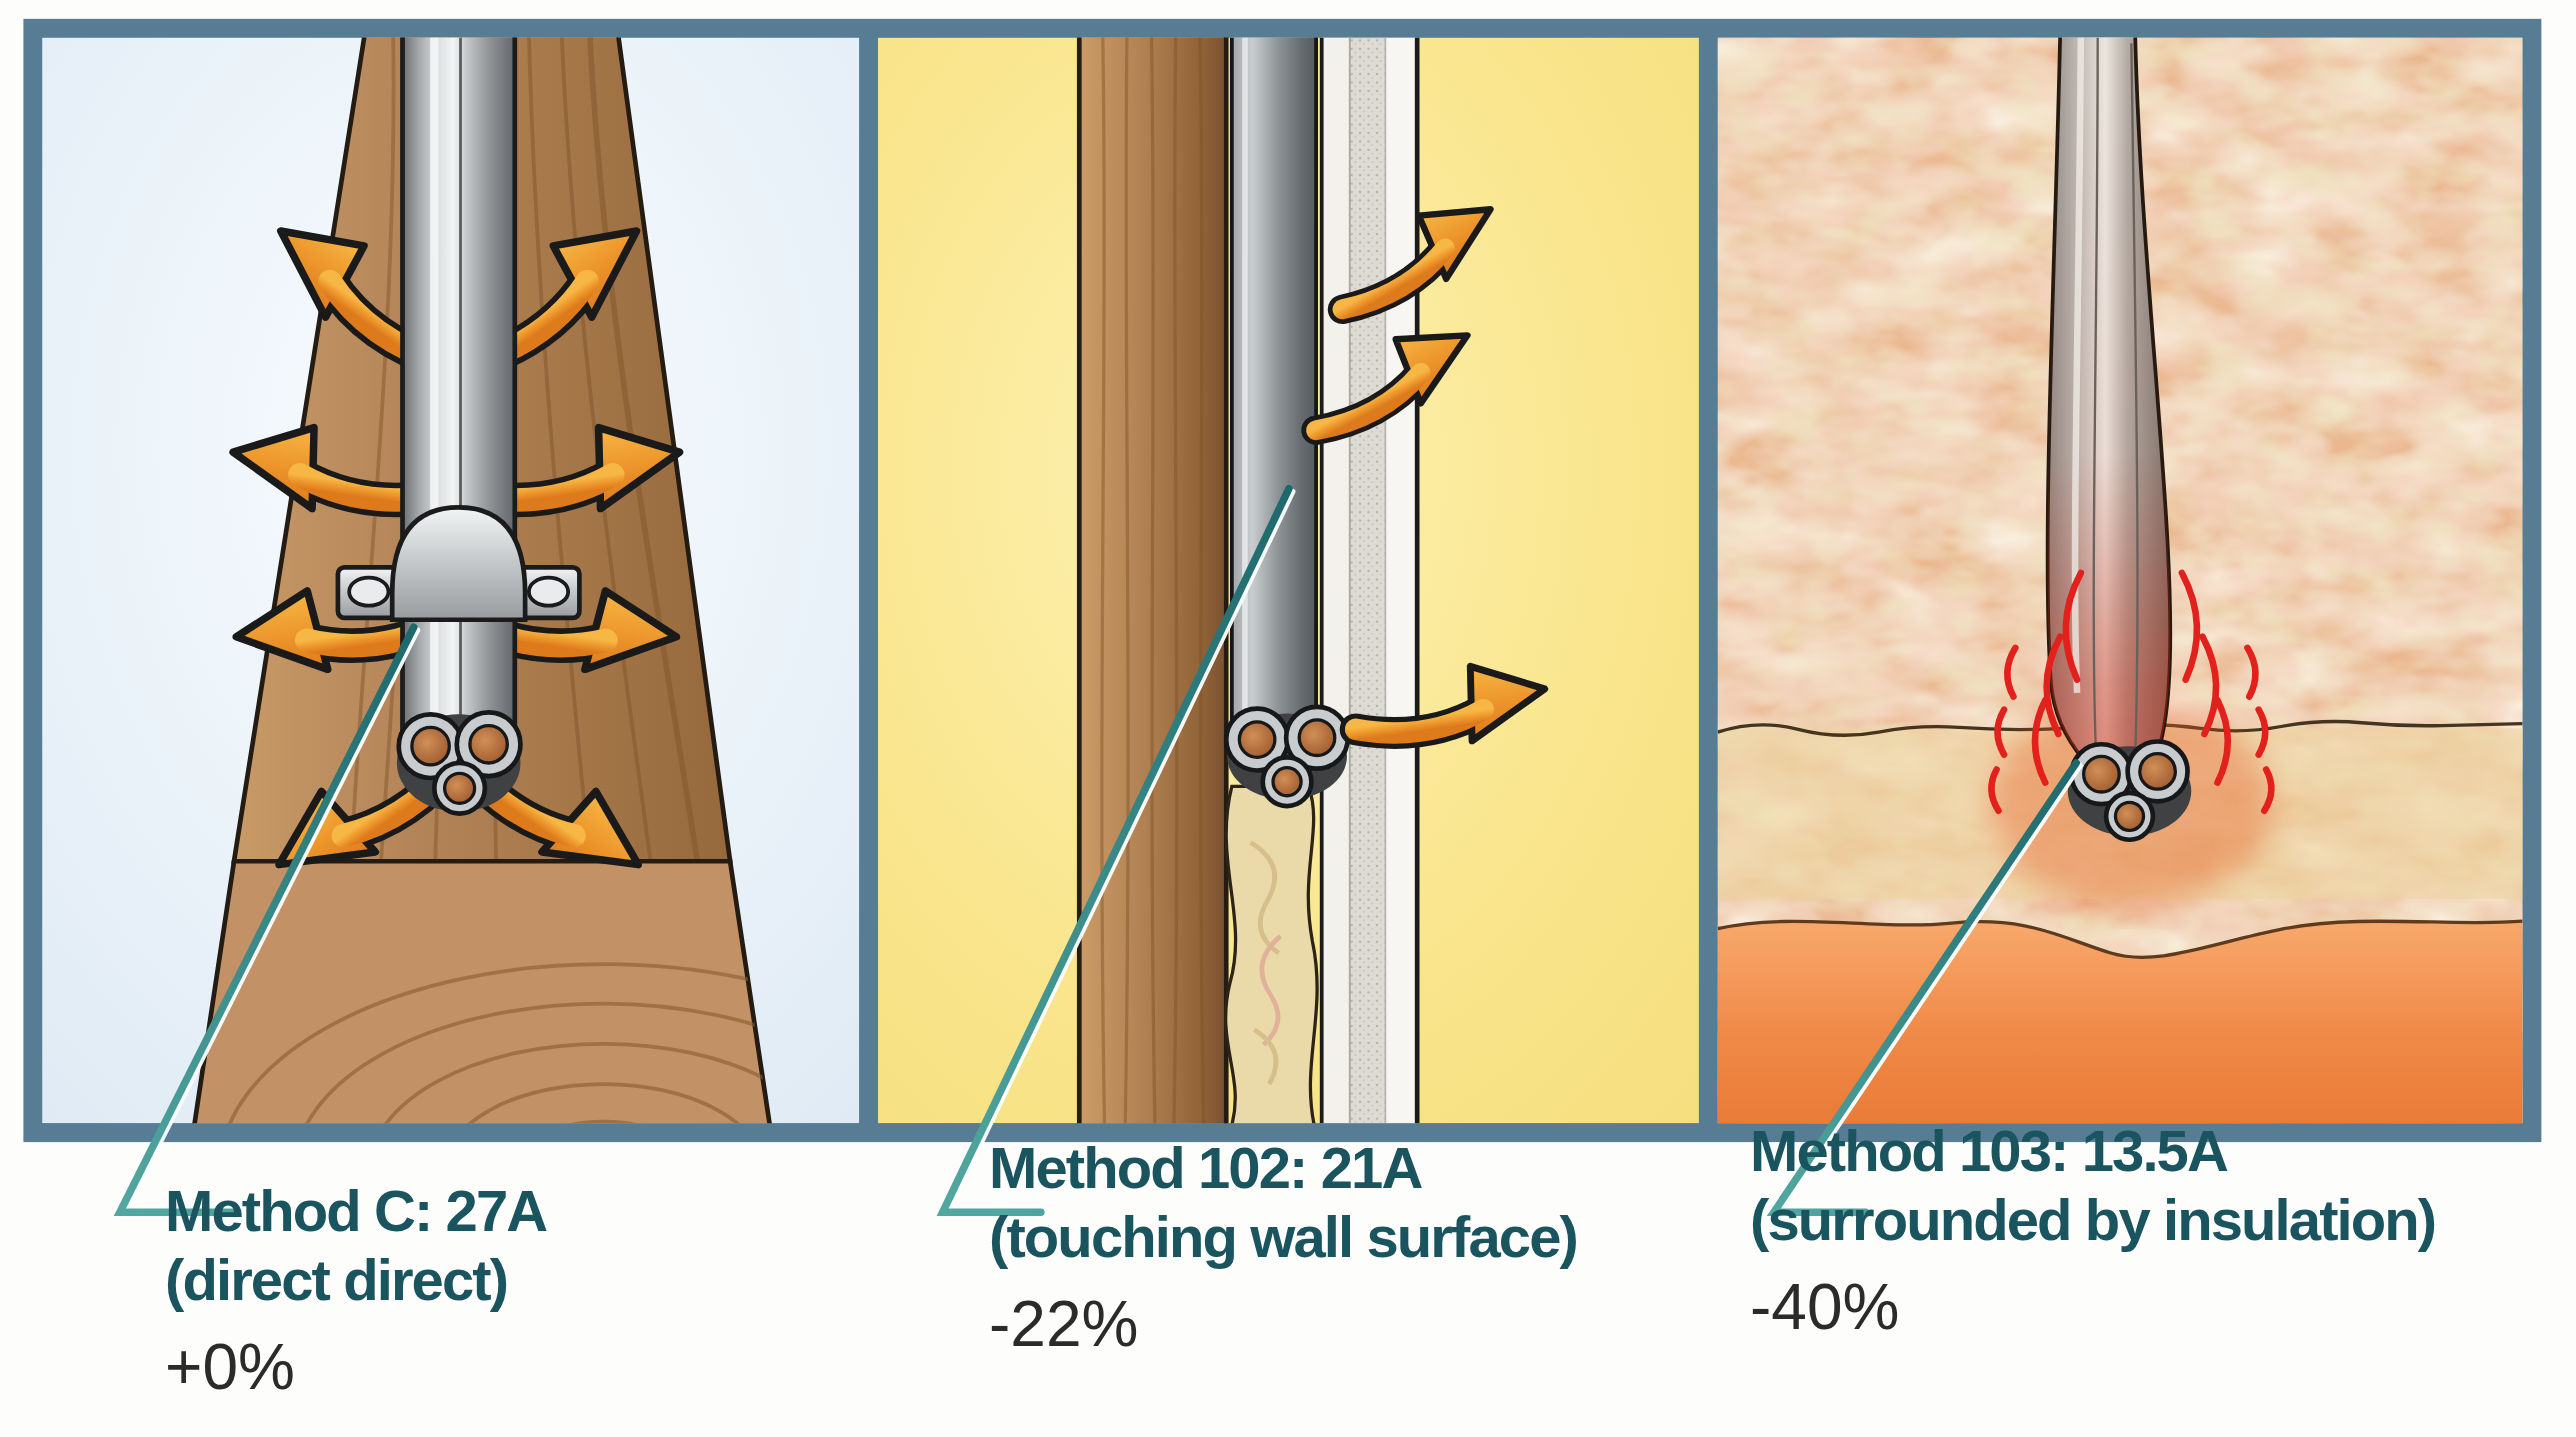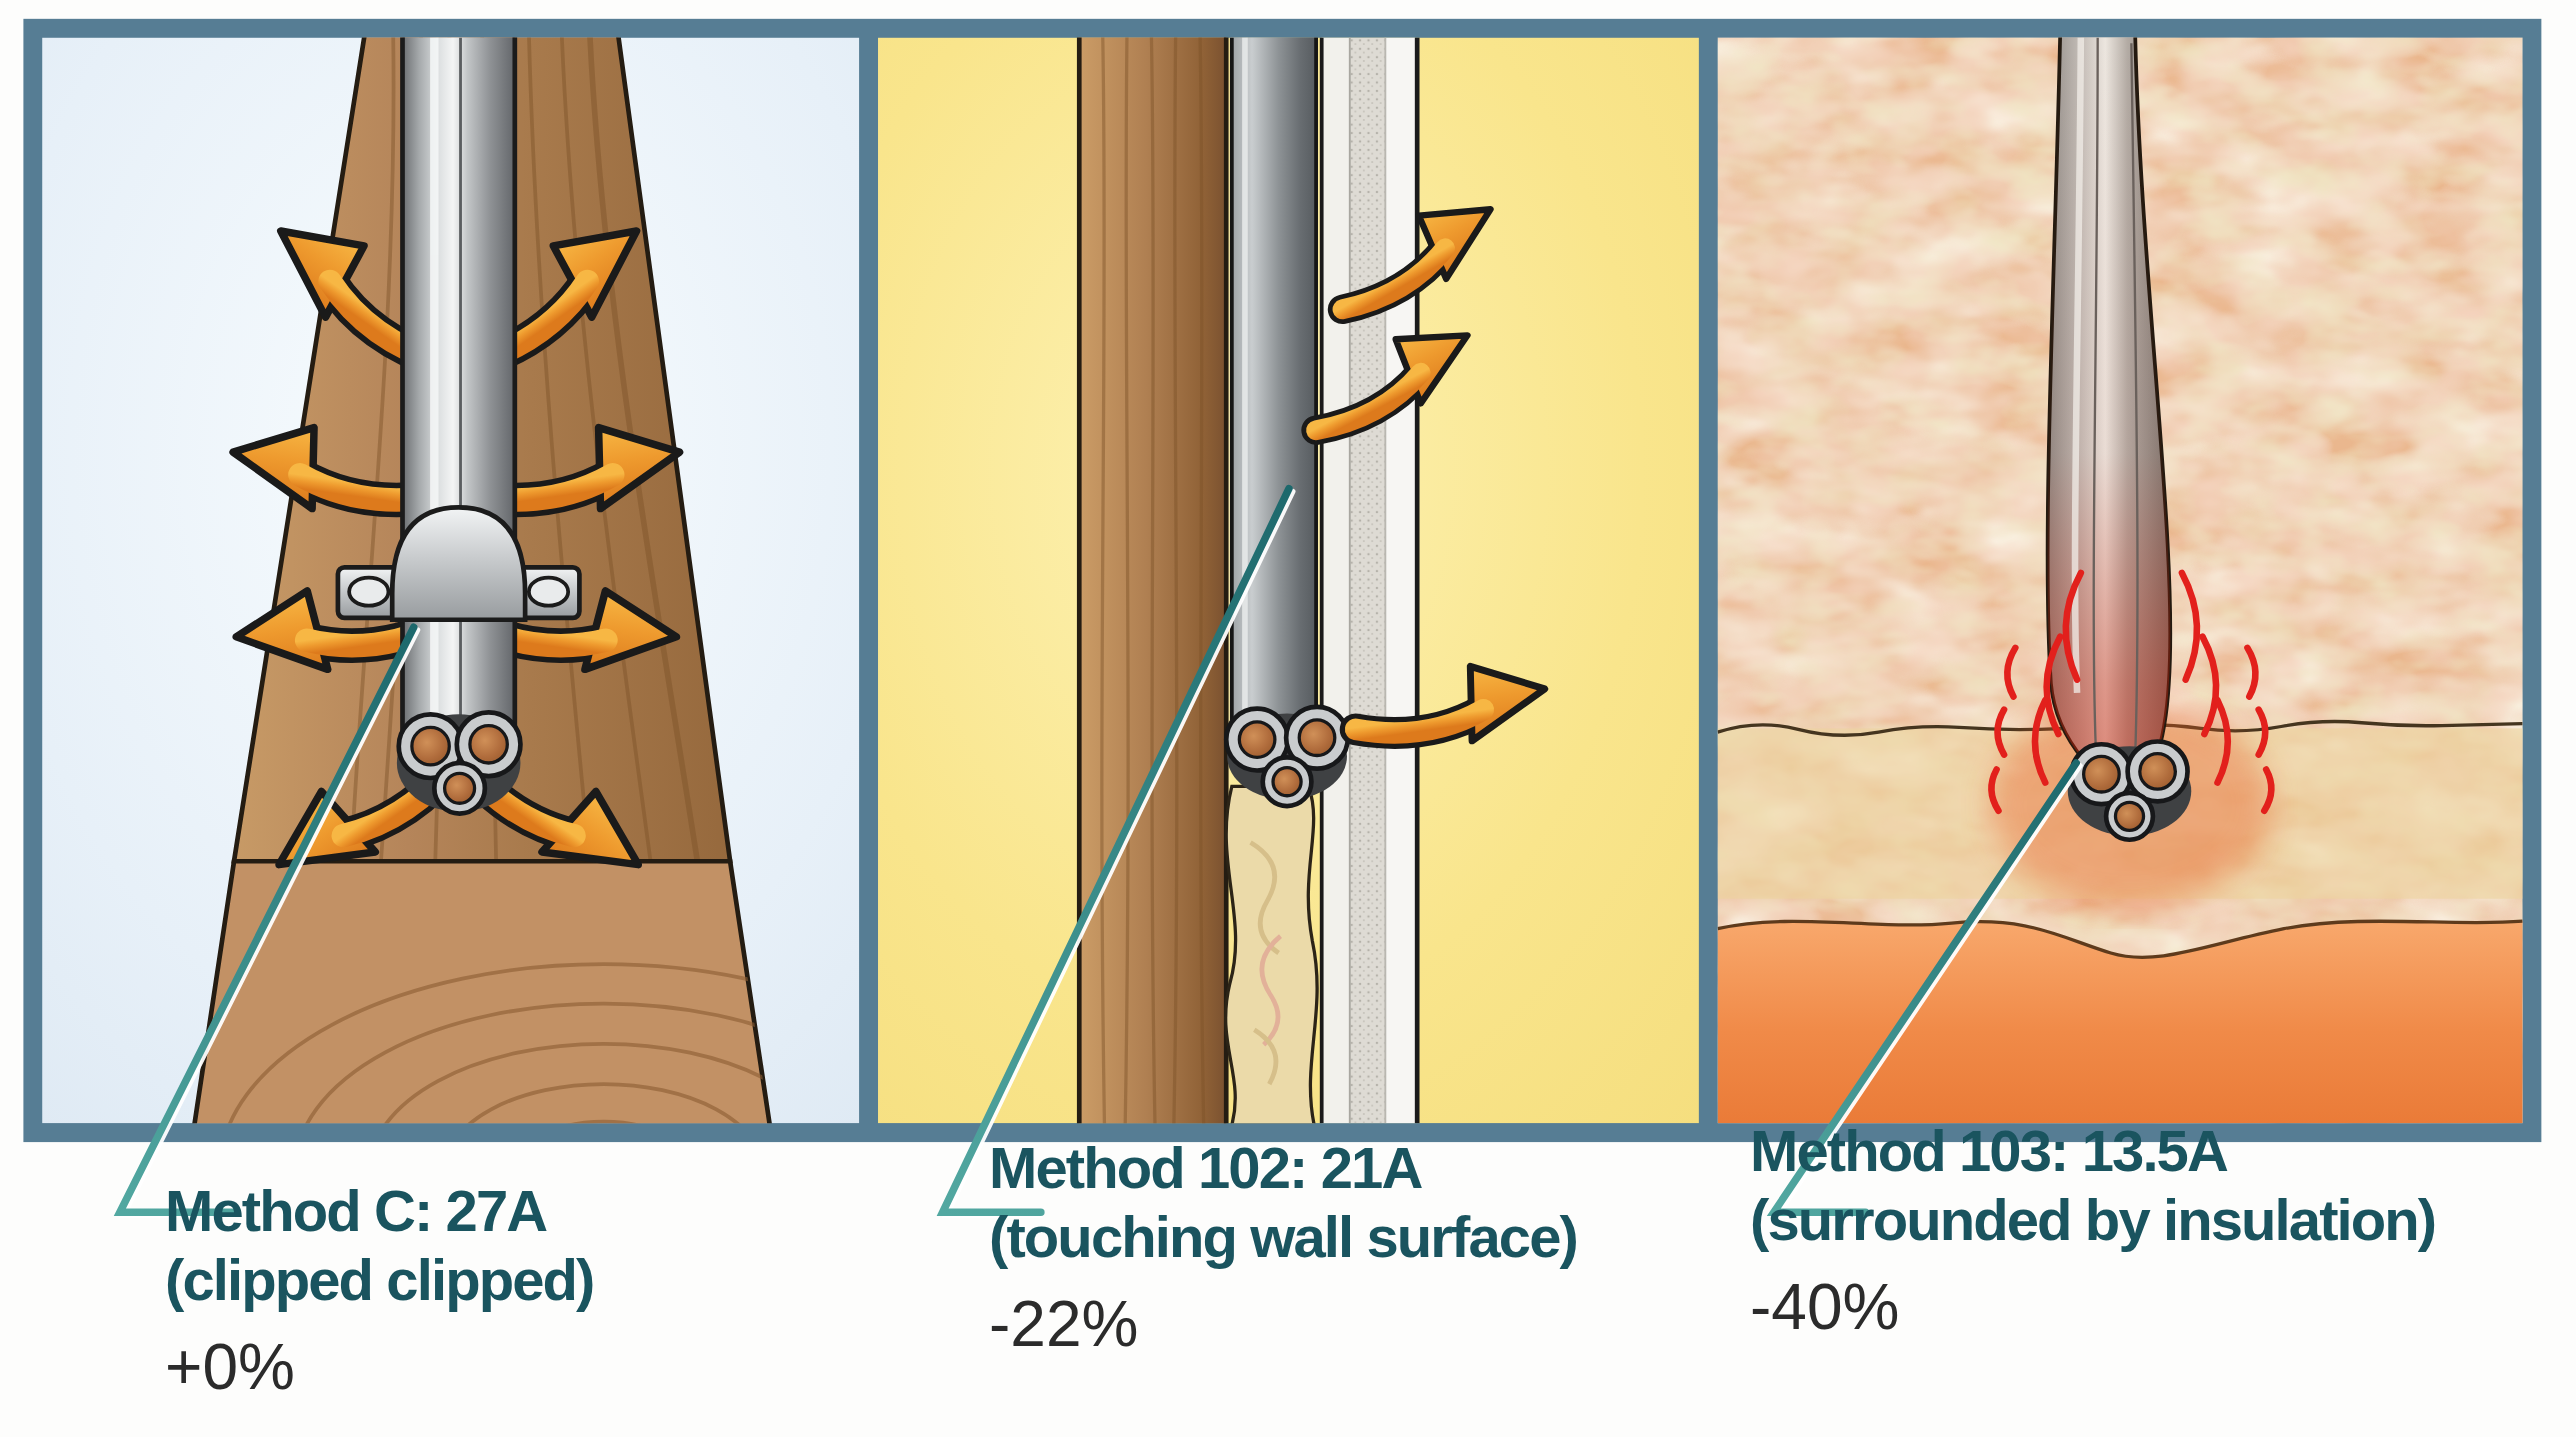--- a/index.html
+++ b/index.html
@@ -301,21 +301,21 @@
     <path d="M442,670 L128,1295 L250,1295" stroke="url(#lg1)" stroke-width="8"></path>
     <path d="M1381,525 L1011,1298 L1112,1298" stroke="#ffffff" stroke-width="6" opacity="0.95"></path>
     <path d="M1377,522 L1007,1295 L1112,1295" stroke="url(#lg2)" stroke-width="8"></path>
     <path d="M2222,818 L1899,1298 L1993,1298" stroke="#ffffff" stroke-width="6" opacity="0.95"></path>
     <path d="M2218,815 L1895,1295 L1993,1295" stroke="url(#lg3)" stroke-width="8"></path>
   </g>
 </svg>
 
 <div class="caption" style="left:165px;top:1176px;width:580px">
   <div>Method C: 27A</div>
-  <div>(clipped clipped)</div>
+  <div>(direct direct)</div>
   <span class="delta">+0%</span>
 </div>
 
 <div class="caption" style="left:989px;top:1133px;width:618px">
   <div>Method 102: 21A</div>
   <div>(touching wall surface)</div>
   <span class="delta">-22%</span>
 </div>
 
 <div class="caption" style="left:1750px;top:1116px;width:768px">

